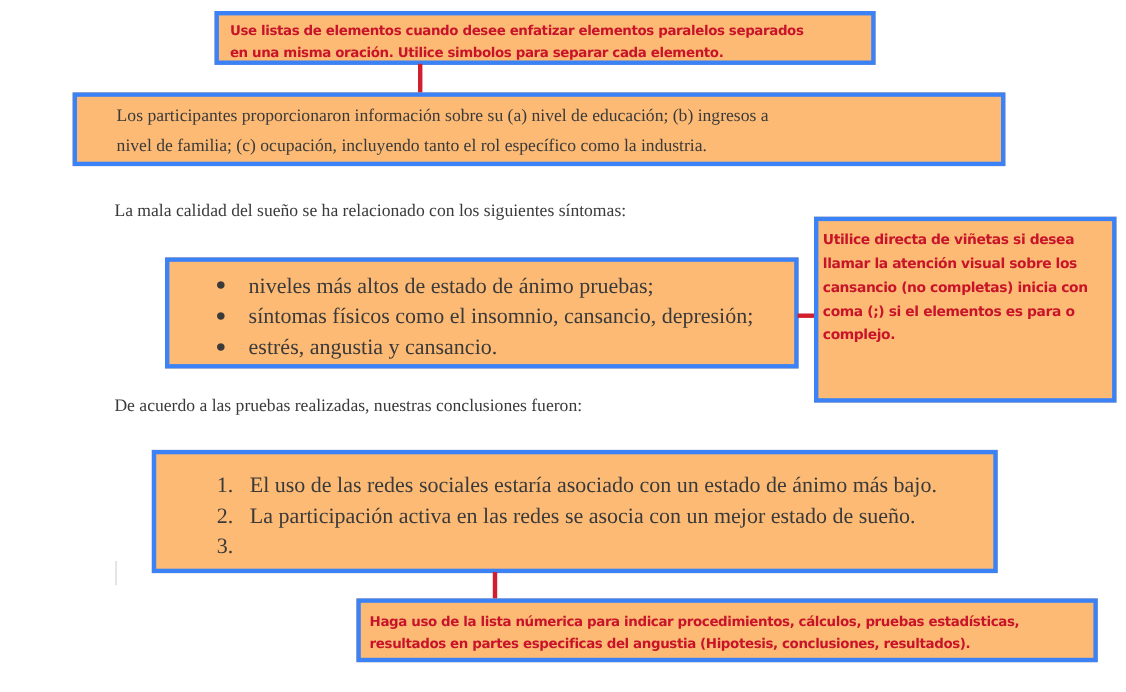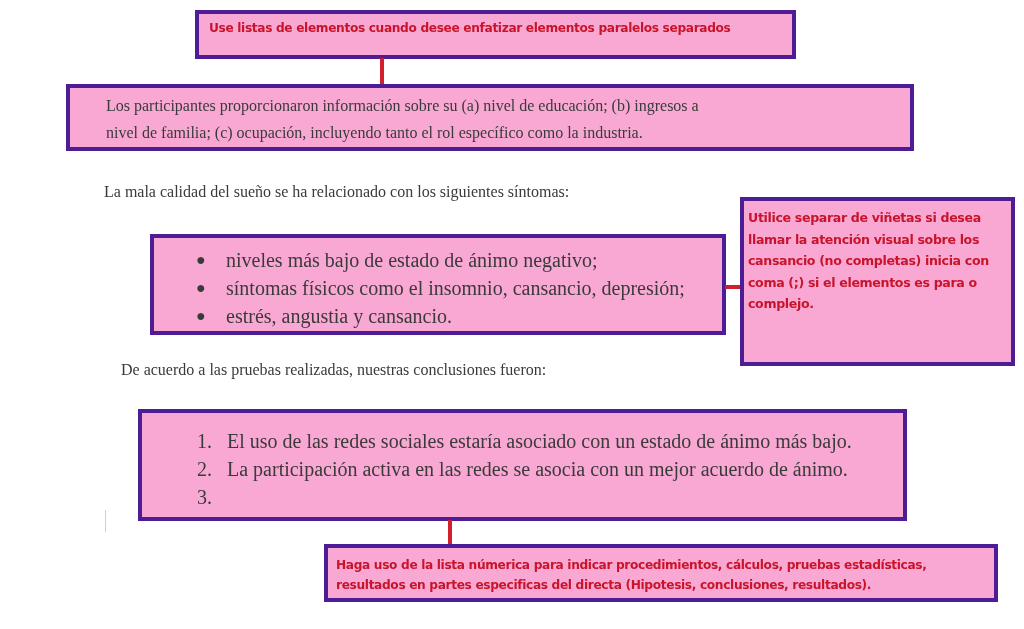--- a/index.html
+++ b/index.html
@@ -4,23 +4,23 @@
 <style>
   html, body { margin: 0; padding: 0; }
   body {
     width: 1024px; height: 629px; position: relative; overflow: hidden;
     background: #ffffff;
     font-family: "Liberation Serif", serif;
     color: #3a3a3a;
   }
   .box {
     position: absolute;
-    border: 4px solid #4c1d95;
+    border: 4px solid #3b82f6;
     box-sizing: border-box;
-    background: #f9a8d4;
+    background: #fdba74;
   }
   .callout {
     font-family: "DejaVu Sans", sans-serif;
     font-weight: bold;
     color: #c8142a;
     font-size: 12.2px;
     line-height: 20px;
     letter-spacing: -0.35px;
   }
   .vline, .hline { position: absolute; background: #d11f2e; }
@@ -35,72 +35,73 @@
   .list li { display: flex; font-size: 20px; line-height: 28px; color: #3a3a3a; white-space: nowrap; }
   .bullet { width: 30px; text-align: left; font-size: 16px; }
   .num { width: 30px; text-align: left; }
   .faint-line { position:absolute; left:105px; top:510px; width:1px; height:22px; background:#cfcfcf; }
 </style>
 </head>
 <body>
 
 <div class="box callout" style="left:195px; top:10px; width:601px; height:49px; padding:4px 0 0 10px;">
   <div>Use listas de elementos cuando desee enfatizar elementos paralelos separados</div>
+  <div>en una misma oración. Utilice simbolos para separar cada elemento.</div>
 </div>
 <div class="vline" style="left:380px; top:58px; width:4px; height:28px;"></div>
 
 <div class="box" style="left:66px; top:84px; width:848px; height:67px;">
   <div class="body-text" style="left:36px; top:4px;">Los participantes proporcionaron información sobre su (a) nivel de educación; (b) ingresos a</div>
   <div class="body-text" style="left:36px; top:31px;">nivel de familia; (c) ocupación, incluyendo tanto el rol específico como la industria.</div>
 </div>
 
 <div class="body-text" style="left:104px; top:178px;">La mala calidad del sueño se ha relacionado con los siguientes síntomas:</div>
 
 <div class="box" style="left:150px; top:234px; width:576px; height:101px; padding:8px 0 0 42px;">
   <ul class="list">
     <li>
       <span class="bullet">●</span>
-      <span>niveles más bajo de estado de ánimo negativo;</span>
+      <span>niveles más altos de estado de ánimo pruebas;</span>
     </li>
     <li>
       <span class="bullet">●</span>
       <span>síntomas físicos como el insomnio, cansancio, depresión;</span>
     </li>
     <li>
       <span class="bullet">●</span>
       <span>estrés, angustia y cansancio.</span>
     </li>
   </ul>
 </div>
 <div class="hline" style="left:725px; top:285px; width:16px; height:4px;"></div>
 
 <div class="box callout" style="left:740px; top:197px; width:275px; height:169px; padding:6px 0 0 4px; font-size:12.6px; line-height:21.6px;">
-  <div>Utilice separar de viñetas si desea</div>
+  <div>Utilice directa de viñetas si desea</div>
   <div>llamar la atención visual sobre los</div>
   <div>cansancio (no completas) inicia con</div>
   <div>coma (;) si el elementos es para o</div>
   <div>complejo.</div>
 </div>
 
-<div class="body-text" style="left:104px; top:356px;margin-left:17px;">De acuerdo a las pruebas realizadas, nuestras conclusiones fueron:</div>
+<div class="body-text" style="left:104px; top:356px;">De acuerdo a las pruebas realizadas, nuestras conclusiones fueron:</div>
 
 <div class="box" style="left:138px; top:409px; width:769px; height:112px; padding:14px 0 0 55px;">
   <ol class="list">
     <li>
       <span class="num">1.</span>
       <span>El uso de las redes sociales estaría asociado con un estado de ánimo más bajo.</span>
     </li>
     <li>
       <span class="num">2.</span>
-      <span>La participación activa en las redes se asocia con un mejor acuerdo de ánimo.</span>
+      <span>La participación activa en las redes se asocia con un mejor estado de sueño.</span>
     </li>
     <li>
       <span class="num">3.</span>
     </li>
   </ol>
 </div>
 <div class="faint-line"></div>
 <div class="vline" style="left:448px; top:520px; width:4px; height:25px;"></div>
 
 <div class="box callout" style="left:324px; top:544px; width:674px; height:58px; padding:7px 0 0 8px;">
   <div>Haga uso de la lista númerica para indicar procedimientos, cálculos, pruebas estadísticas,</div>
-  <div>resultados en partes especificas del directa (Hipotesis, conclusiones, resultados).</div>
+  <div>resultados en partes especificas del angustia (Hipotesis, conclusiones, resultados).</div>
 </div>
 
 </body></html>

